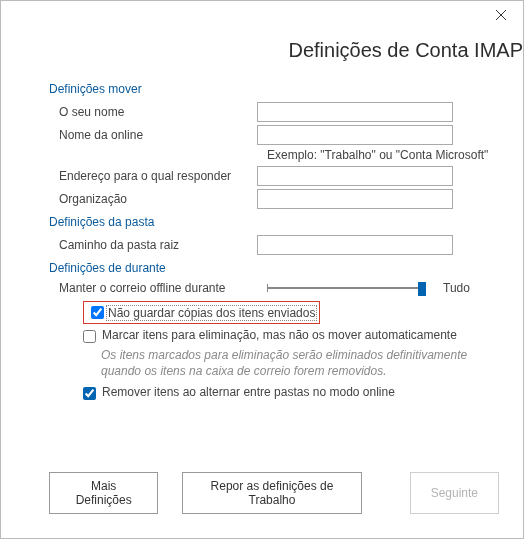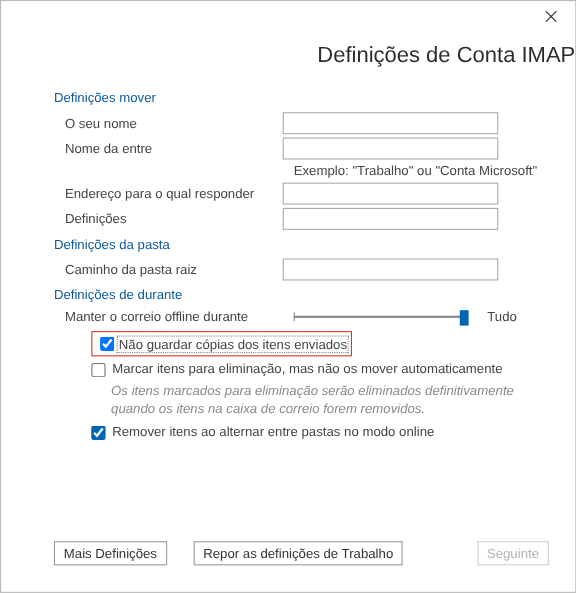--- a/index.html
+++ b/index.html
@@ -138,26 +138,26 @@
   }
   .button-row {
     position: absolute;
     bottom: 24px;
     left: 48px; right: 24px;
     display: flex;
     align-items: center;
     gap: 24px;
   }
   .btn {
-    height: 22px;
+    height: 42px;
     border: 1px solid #999;
     background: #fff;
     font-family: inherit;
     font-size: 12px;
-    padding: 0 8px;
+    padding: 0 20px;
     color: #333;
   }
   .btn.disabled {
     color: #b4b4b4;
     border-color: #cfcfcf;
   }
   .spacer { flex: 1; }
 </style>
 </head>
 <body>
@@ -179,33 +179,33 @@
 
     
     <div class="section-header">Definições mover</div>
 
     <div class="form-row">
       <div class="form-label">O seu nome</div>
       <input class="form-input" type="text" value="" style="">
     </div>
 
     <div class="form-row">
-      <div class="form-label">Nome da entre</div>
+      <div class="form-label">Nome da online</div>
       <input class="form-input" type="text" value="" style="">
     </div>
 
     <div class="example-text">Exemplo: "Trabalho" ou "Conta Microsoft"</div>
 
     <div class="form-row">
       <div class="form-label">Endereço para o qual responder</div>
       <input class="form-input" type="text" value="" style="">
     </div>
 
     <div class="form-row">
-      <div class="form-label">Definições</div>
+      <div class="form-label">Organização</div>
       <input class="form-input" type="text" value="" style="">
     </div>
 
     
     <div class="section-header">Definições da pasta</div>
 
     <div class="form-row">
       <div class="form-label">Caminho da pasta raiz</div>
       <input class="form-input" type="text" value="" style="">
     </div>

